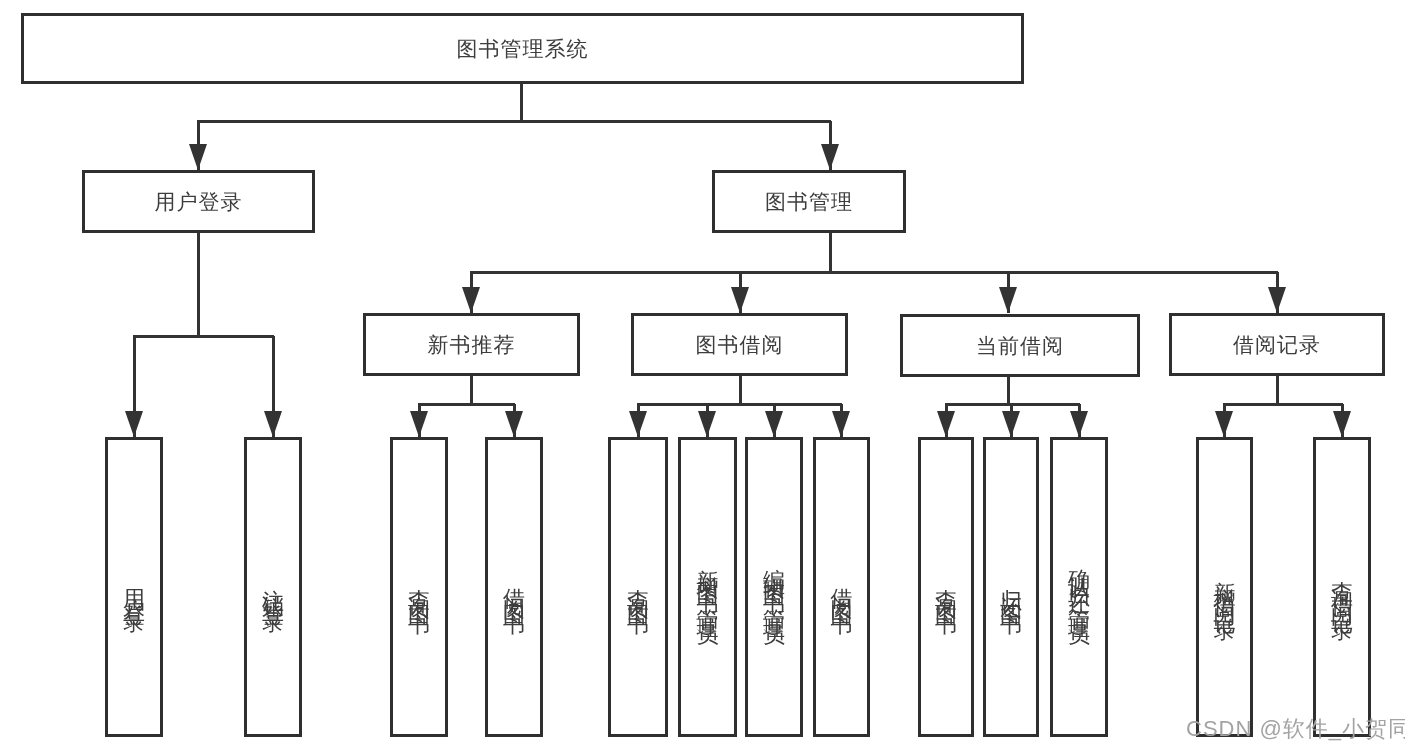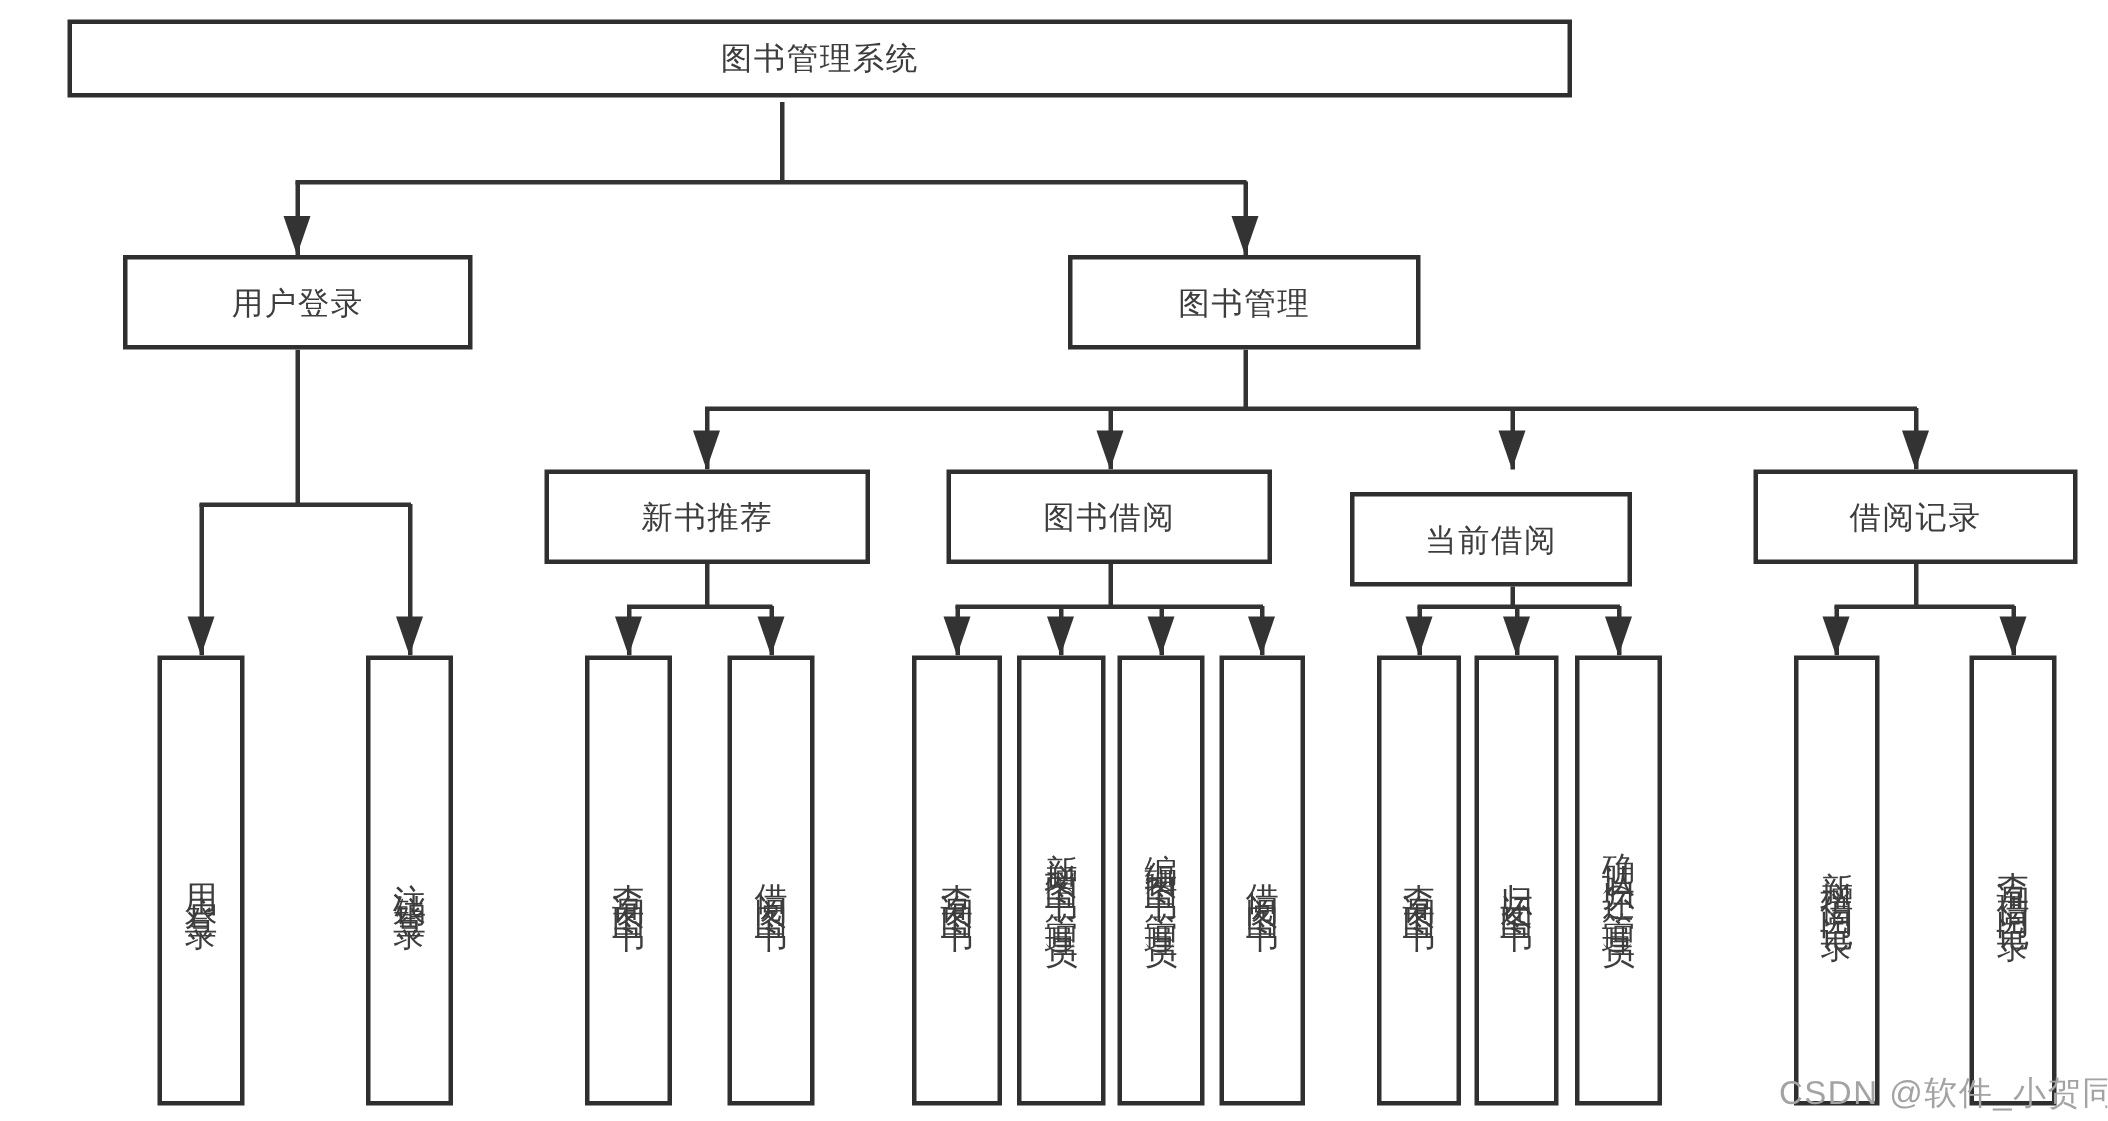--- a/index.html
+++ b/index.html
@@ -69,41 +69,41 @@
     letter-spacing:1px;
     z-index:3;
     white-space:nowrap;
   }
 </style>
 </head>
 <body>
 
 <div id="canvas">
 
-  <div class="rootbox" style="left:21px;top:13px;width:1003px;height:52px;margin-left:24px;">
+  <div class="rootbox" style="left:21px;top:13px;width:1003px;height:71px;">
     <span>图书管理系统</span>
   </div>
 
   <div class="hbox" style="left:82px;top:170px;width:233px;">
     <span>用户登录</span>
   </div>
 
-  <div class="hbox" style="left:712px;top:170px;width:235px;">
+  <div class="hbox" style="left:712px;top:170px;width:194px;">
     <span>图书管理</span>
   </div>
 
   <div class="hbox" style="left:363px;top:313px;width:217px;">
     <span>新书推荐</span>
   </div>
 
   <div class="hbox" style="left:631px;top:313px;width:217px;align-items:center;">
     <span>图书借阅</span>
   </div>
 
-  <div class="hbox" style="left:900px;top:328px;width:188px;">
+  <div class="hbox" style="left:900px;top:314px;width:240px;">
     <span>当前借阅</span>
   </div>
 
   <div class="hbox" style="left:1169px;top:313px;width:216px;">
     <span>借阅记录</span>
   </div>
 
   <div class="leaf" style="left:105px;">
     <span class="vtext">用户登录</span>
   </div>

